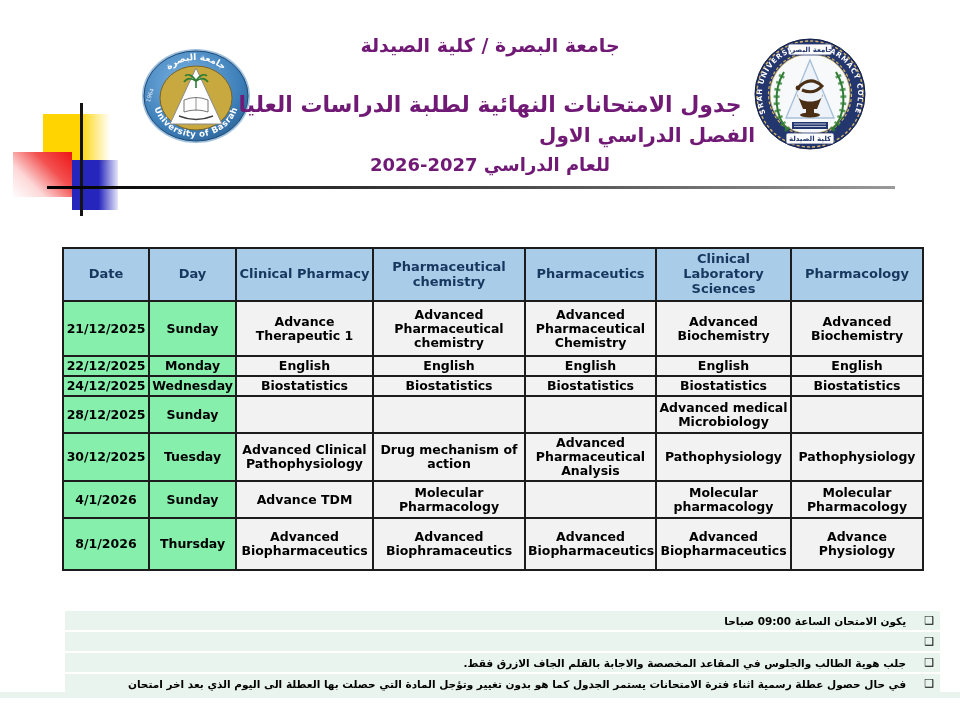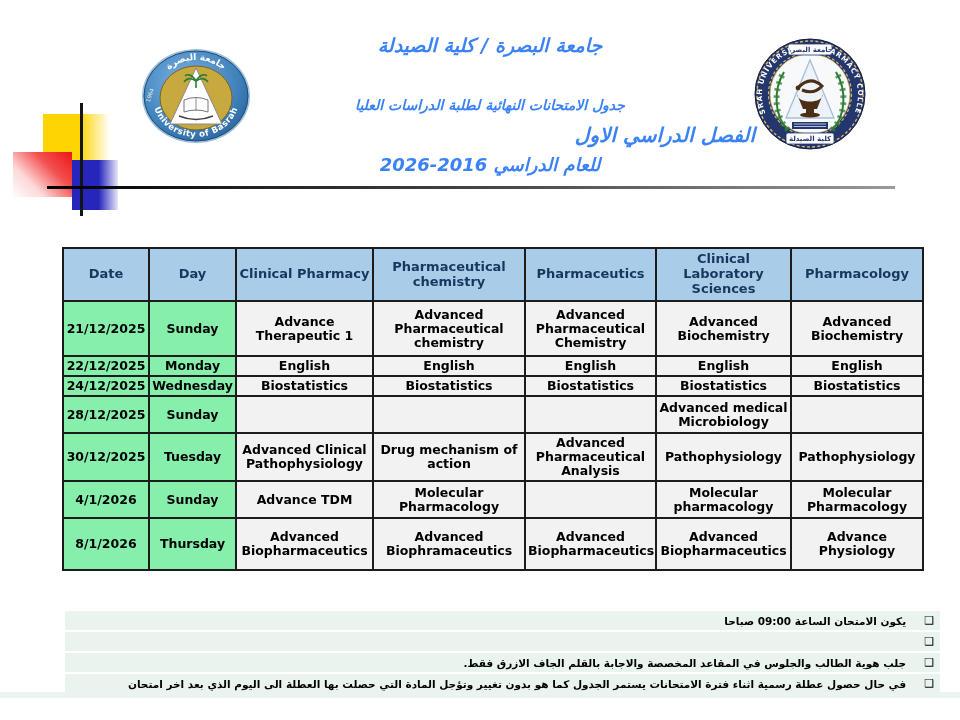--- a/index.html
+++ b/index.html
@@ -16,23 +16,23 @@
   .v-line{position:absolute;left:80px;top:103px;width:3px;height:113px;background:#141414;}
   .h-line{position:absolute;left:47px;top:186px;width:848px;height:3px;
     background:linear-gradient(to right,#000 0%,#4a4a4a 55%,#9a9a9a 100%);}
 
   
   .logo-left{position:absolute;left:141px;top:48px;width:110px;height:96px;}
   .logo-right{position:absolute;left:752px;top:38px;width:116px;height:112px;}
 
   
   .titles{position:absolute;left:225px;top:34px;width:530px;text-align:center;
-    direction:rtl;color:#3b82f6;font-weight:bold;font-style:italic;}
+    direction:rtl;color:#701a75;font-weight:bold;}
   .t1{font-size:19px;line-height:22px;margin-bottom:38px;}
-  .t2{font-size:14px;line-height:22px;margin-bottom:8px;}
+  .t2{font-size:22px;line-height:22px;margin-bottom:8px;}
   .t3{font-size:20px;line-height:22px;margin-bottom:8px;text-align:right;}
   .t4{font-size:18px;line-height:22px;}
 
   
   table.exam{position:absolute;left:62px;top:247px;width:860px;border-collapse:collapse;
     table-layout:fixed;}
   table.exam th,table.exam td{border:2px solid #1c1c1c;text-align:center;vertical-align:middle;
     padding:0 2px;overflow:hidden;}
   table.exam th{background:#a9cce9;color:#17375e;font-size:13px;font-weight:bold;line-height:1.15;}
   table.exam td{background:#f2f2f2;color:#000;font-size:12.5px;font-weight:bold;line-height:1.12;}
@@ -124,21 +124,21 @@
     </text>
     <text font-size="7" font-weight="bold" fill="#ffffff" letter-spacing="1">
       <textPath href="#arcPR" startOffset="50%" text-anchor="middle">PHARMACY COLLEGE</textPath>
     </text>
   </svg>
 
   <div class="titles">
     <div class="t1">جامعة البصرة / كلية الصيدلة</div>
     <div class="t2">جدول الامتحانات النهائية لطلبة الدراسات العليا</div>
     <div class="t3">الفصل الدراسي الاول</div>
-    <div class="t4">للعام الدراسي 2016-2026</div>
+    <div class="t4">للعام الدراسي 2027-2026</div>
   </div>
 
   <table class="exam">
     <colgroup>
       <col style="width:86px">
         <col style="width:87px">
         <col style="width:137px">
         <col style="width:152px">
       <col style="width:131px">
         <col style="width:135px">

